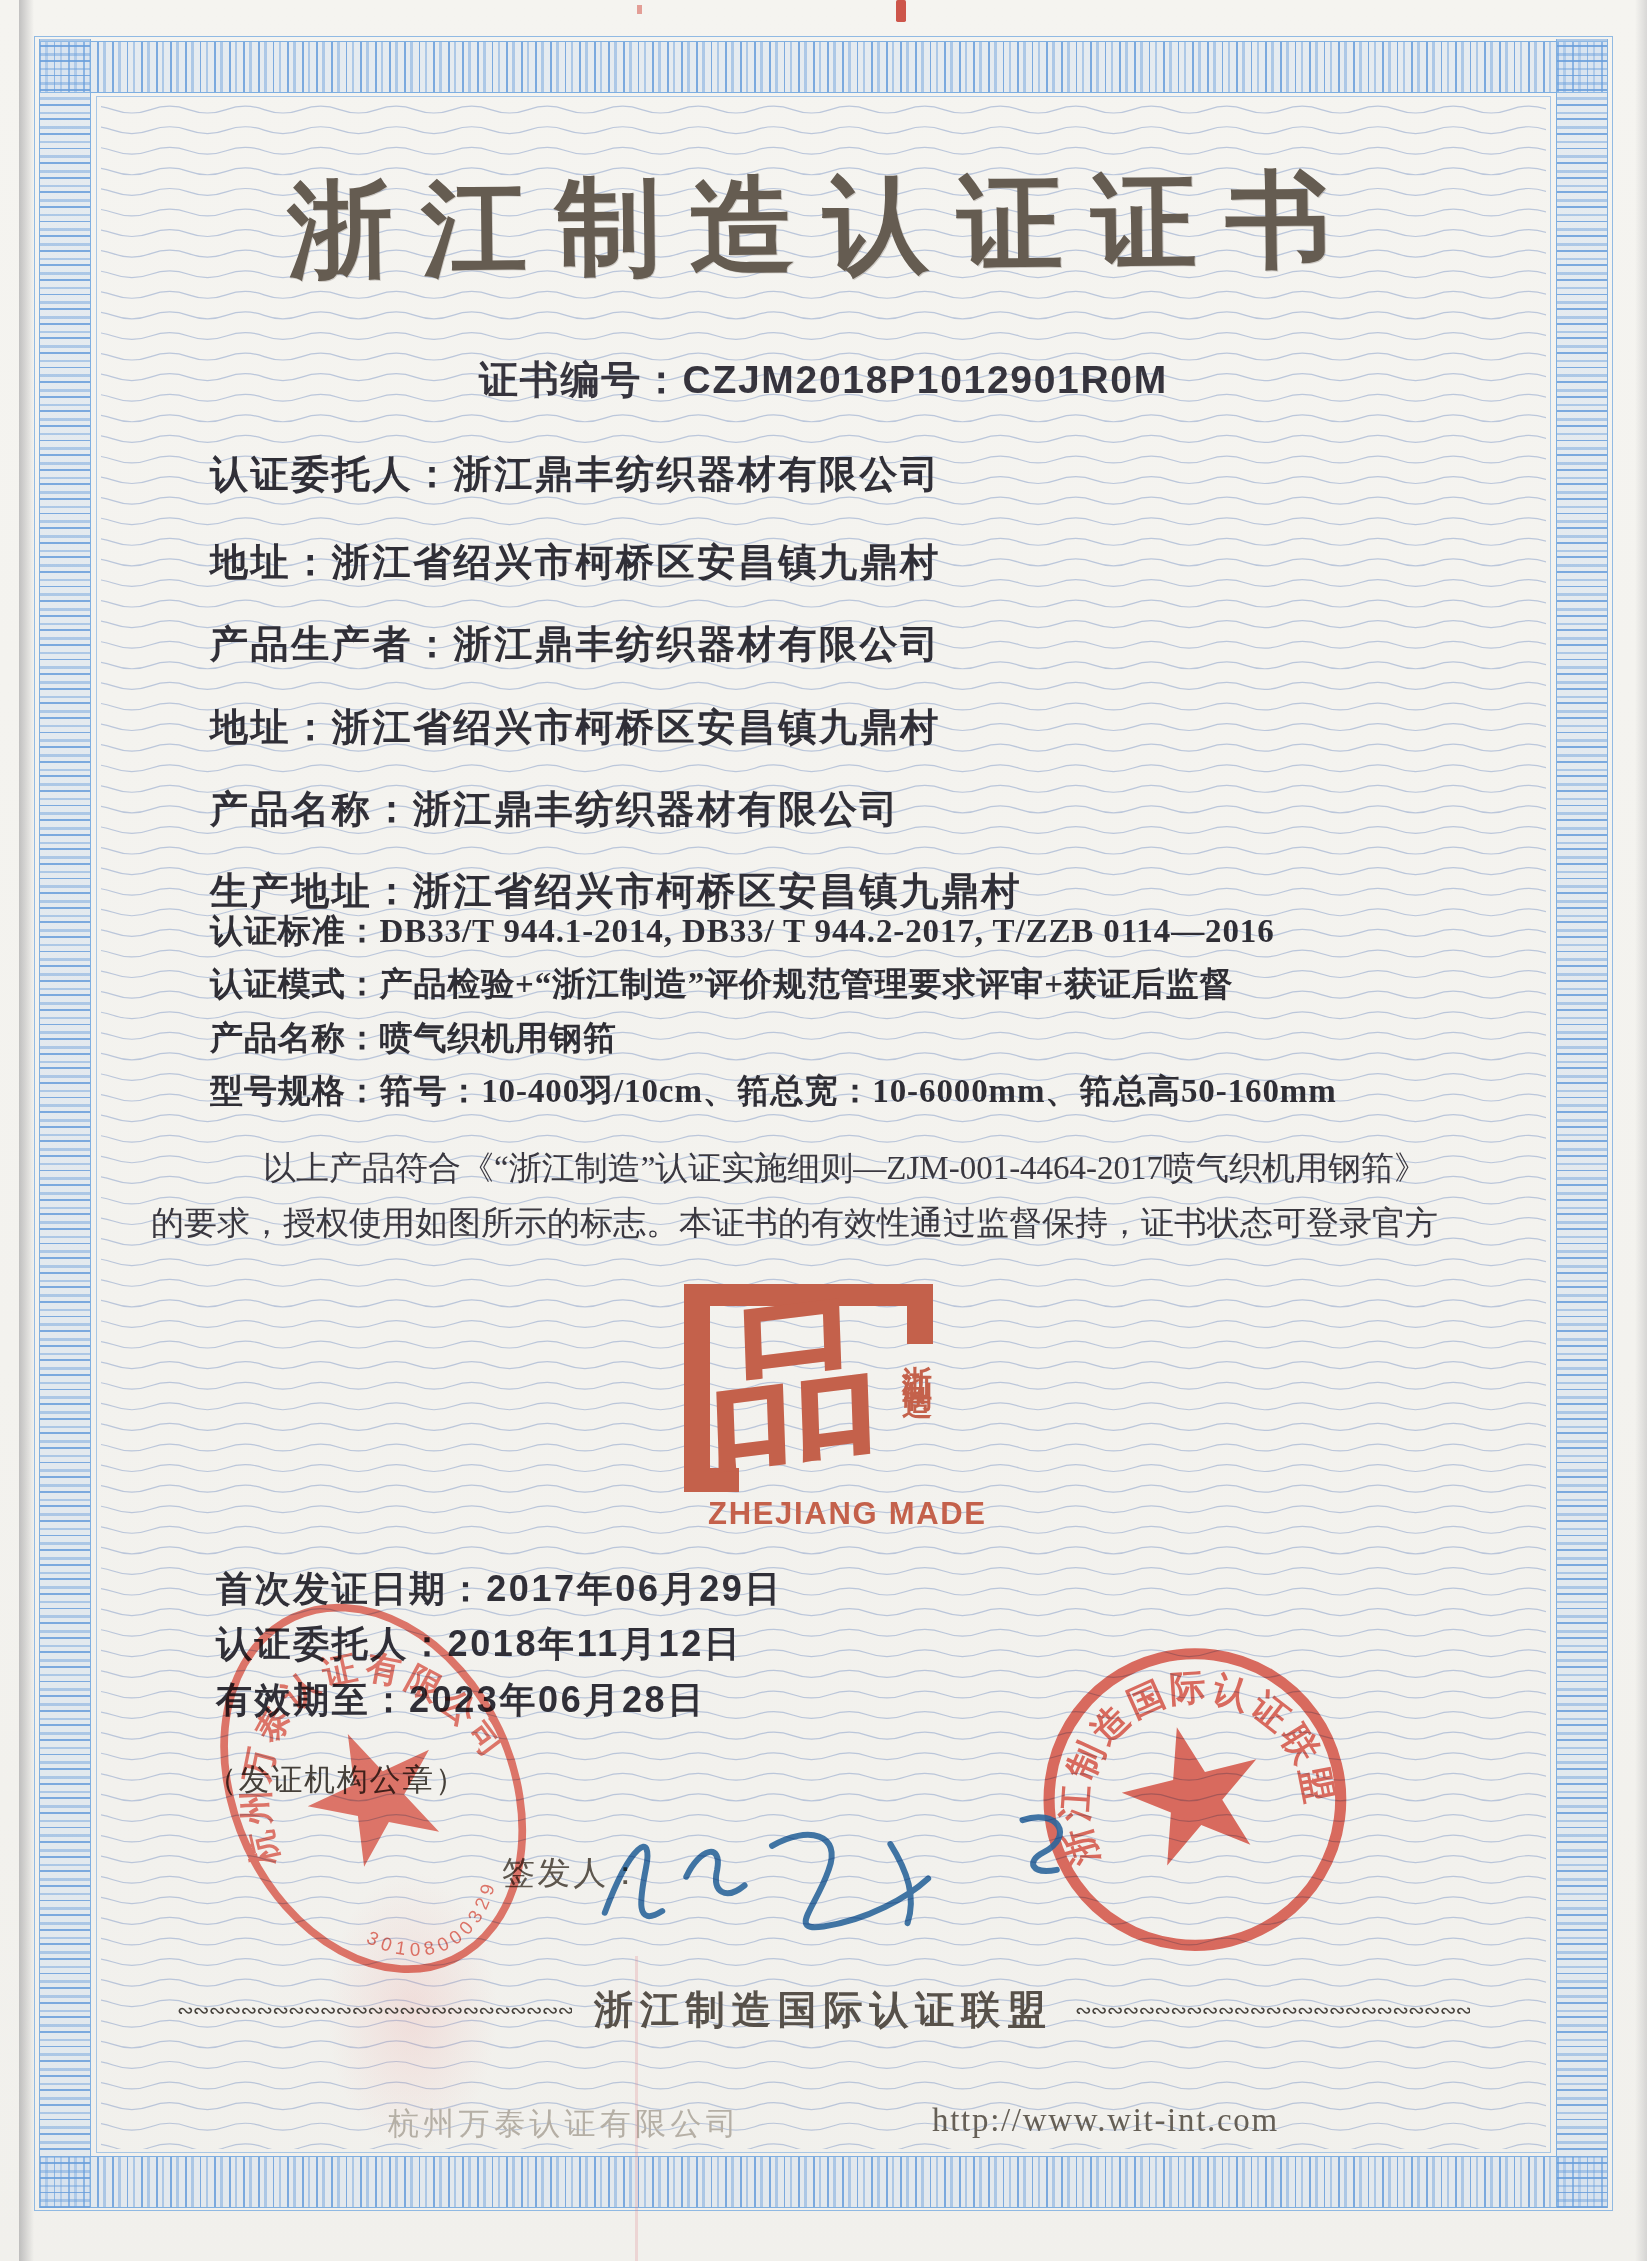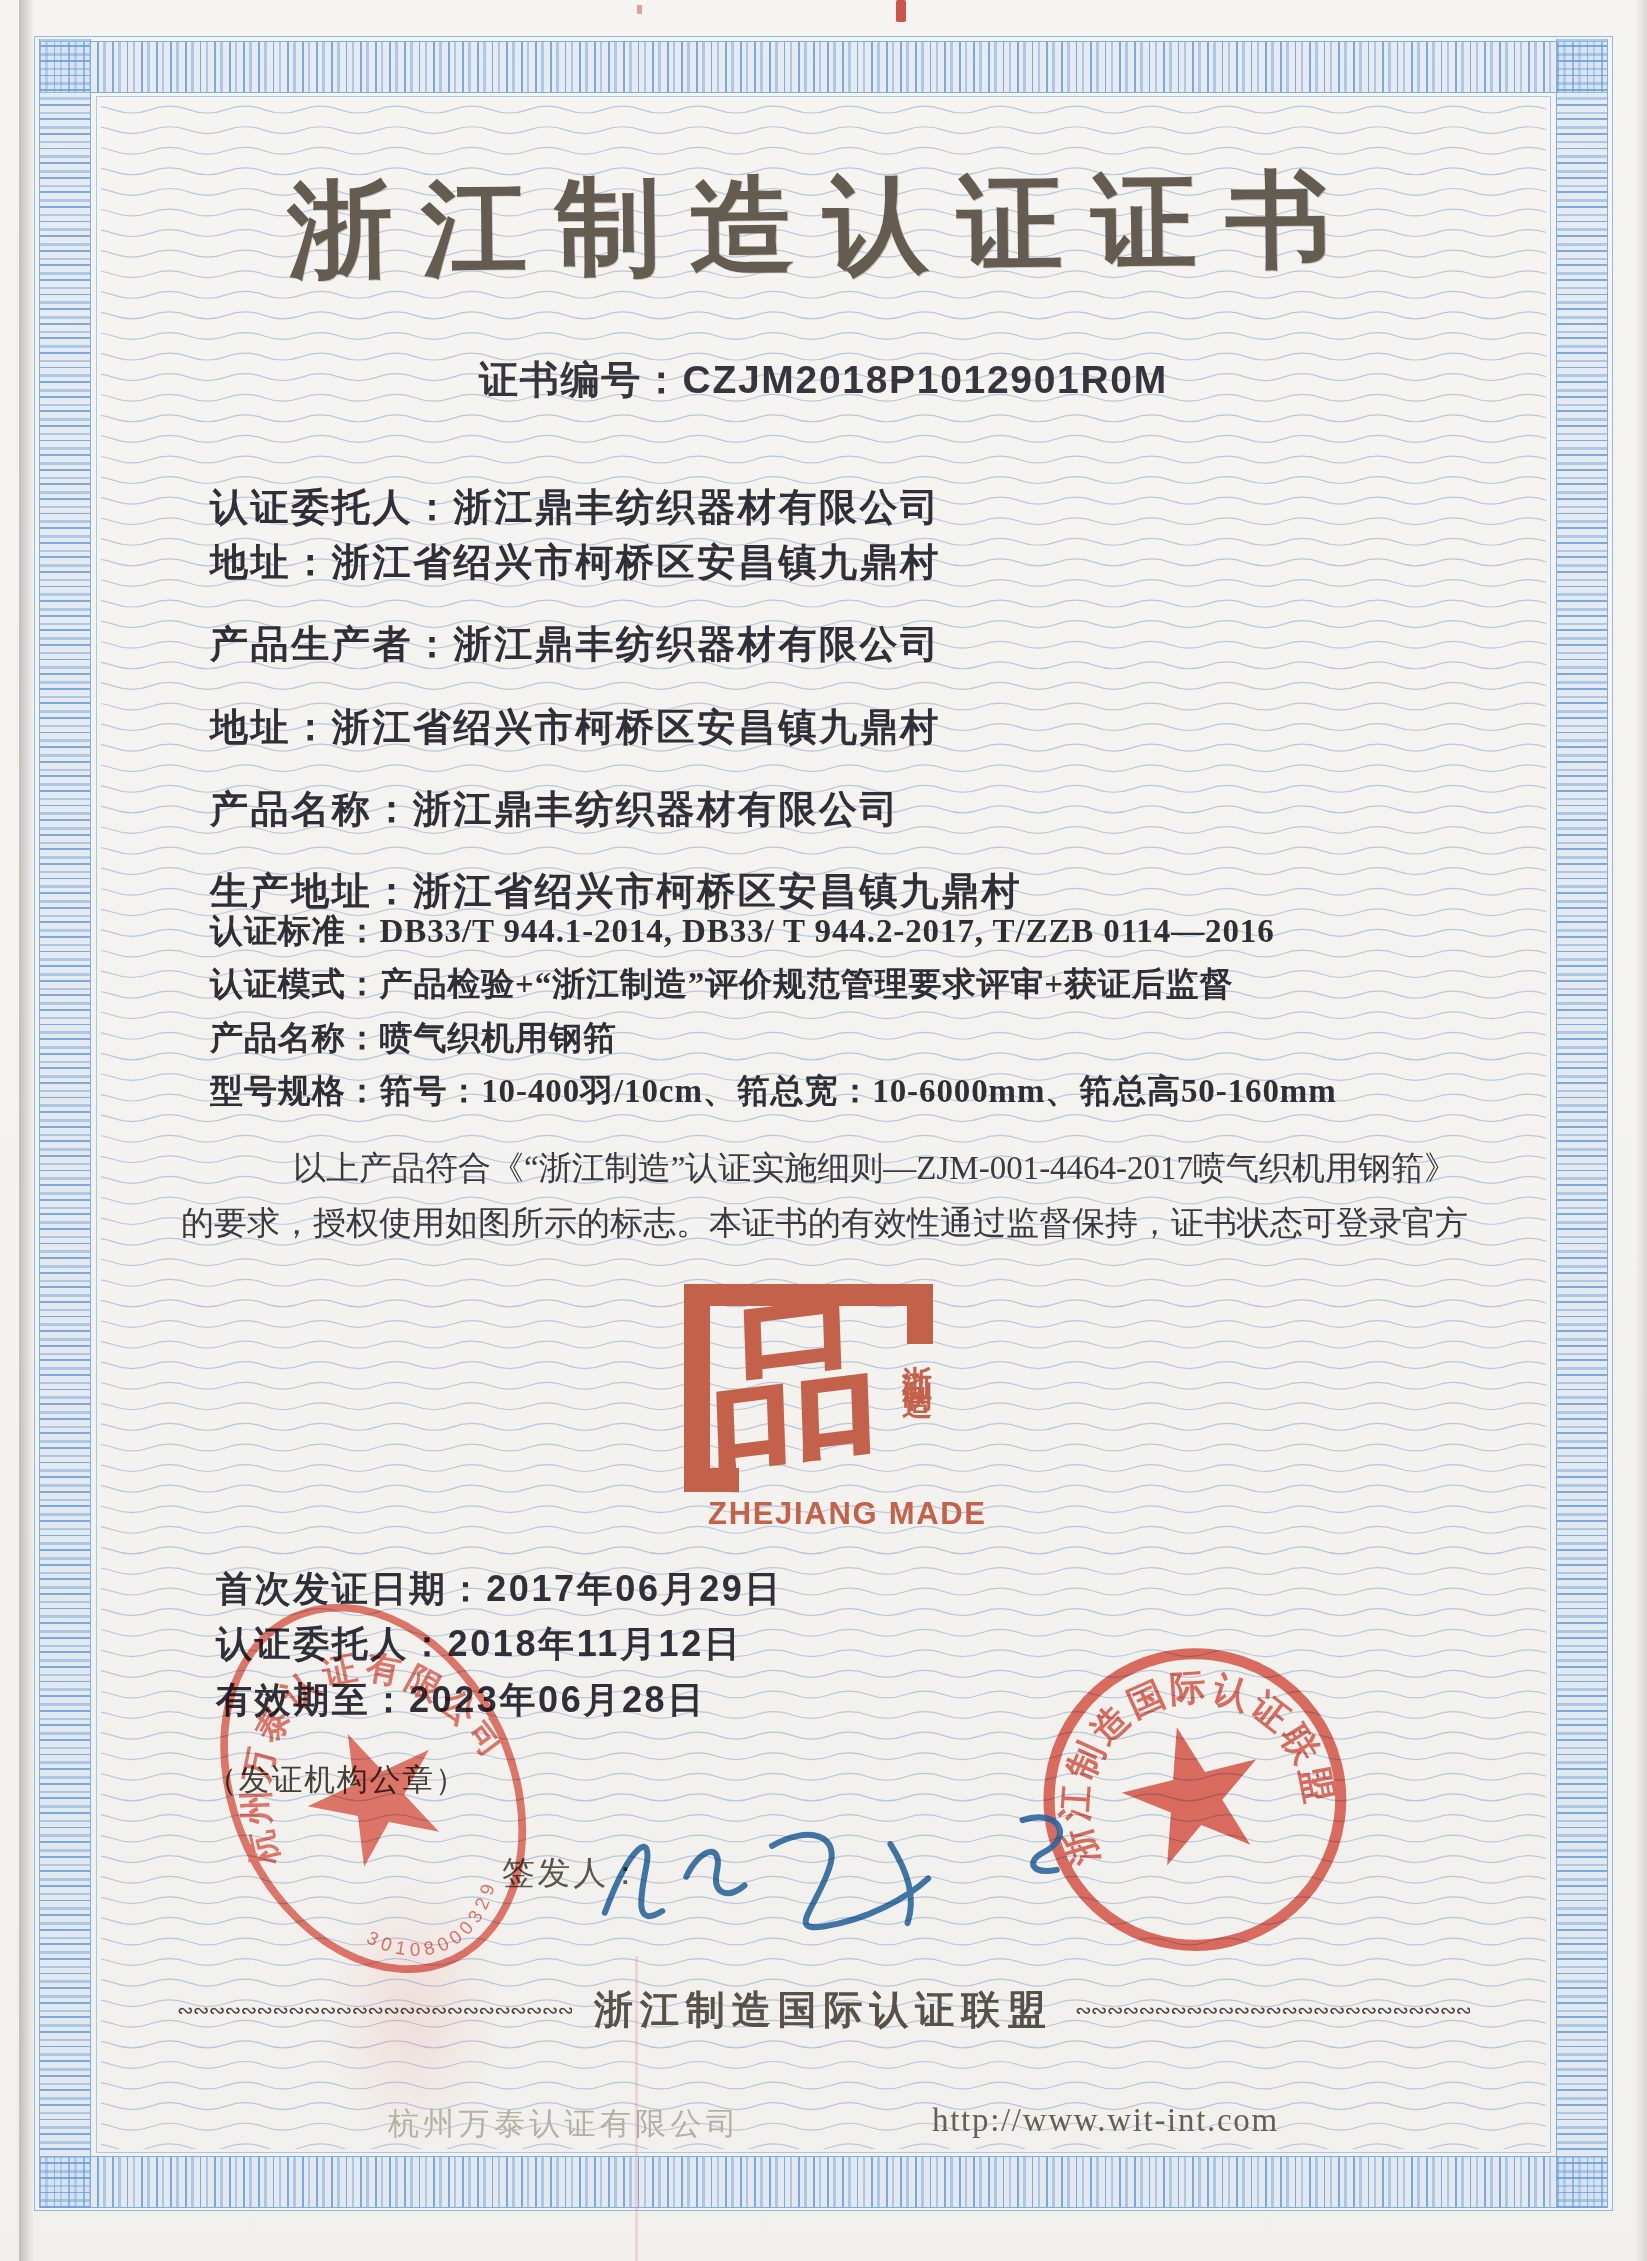--- a/index.html
+++ b/index.html
@@ -22,27 +22,27 @@
     border-left:1.7px solid #7fafe0;border-right:1.7px solid #7fafe0;}
   .band-top{top:41px;} .band-bottom{bottom:53px;}
   .band-left{left:39px;} .band-right{right:39px;}
 
   
   .title{left:0;right:0;top:86px;text-align:center;font-size:105px;font-weight:bold;
     letter-spacing:29px;color:#655c51;transform:rotate(-0.6deg);z-index:2;
     font-family:"Liberation Serif",serif;text-shadow:0.9px 0.9px 0 rgba(90,80,70,.25);}
   .certno{left:0;right:0;top:353px;text-align:center;font-size:39px;font-weight:bold;color:#36343d;letter-spacing:1.7px;z-index:2;}
   .frow{left:210px;font-size:38px;font-weight:bold;color:#302f37;letter-spacing:2.6px;z-index:2;white-space:nowrap;}
-  .f1{top:482px}.f2{top:537px}.f3{top:619px}.f4{top:702px}.f5{top:784px}.f6{top:866px}
+  .f1{top:449px}.f2{top:537px}.f3{top:619px}.f4{top:702px}.f5{top:784px}.f6{top:866px}
   .srow{left:210px;font-size:33px;font-weight:bold;color:#2f2e35;letter-spacing:0.9px;z-index:2;white-space:nowrap;}
   .s1{top:909px}.s2{top:962px}.s3{top:1016px}.s4{top:1069px}
   .srow .val{font-family:"Liberation Serif",serif;font-weight:bold;}
   .statement{left:151px;top:1141px;width:1381px;font-size:33px;line-height:55px;color:#3a3840;
     font-family:"Liberation Serif",serif;z-index:2;}
-  .statement .ln{white-space:nowrap;margin-left:30px;}
+  .statement .ln{white-space:nowrap;}
   .statement .indent{text-indent:112px;}
 
   
   .logo{left:684px;top:1284px;width:250px;height:244px;z-index:2;}
   .logo .bar{position:absolute;background:#c4614b;}
   .lf-left{left:0;top:0;width:26px;height:208px;}
   .lf-top{left:0;top:0;width:249px;height:22px;}
   .lf-elbow{left:223px;top:22px;width:26px;height:38px;}
   .lf-stub{left:26px;top:184px;width:29px;height:24px;}
   .logo-mark{position:absolute;left:26px;top:15.4px;font-size:168px;line-height:1;color:#c4614b;

